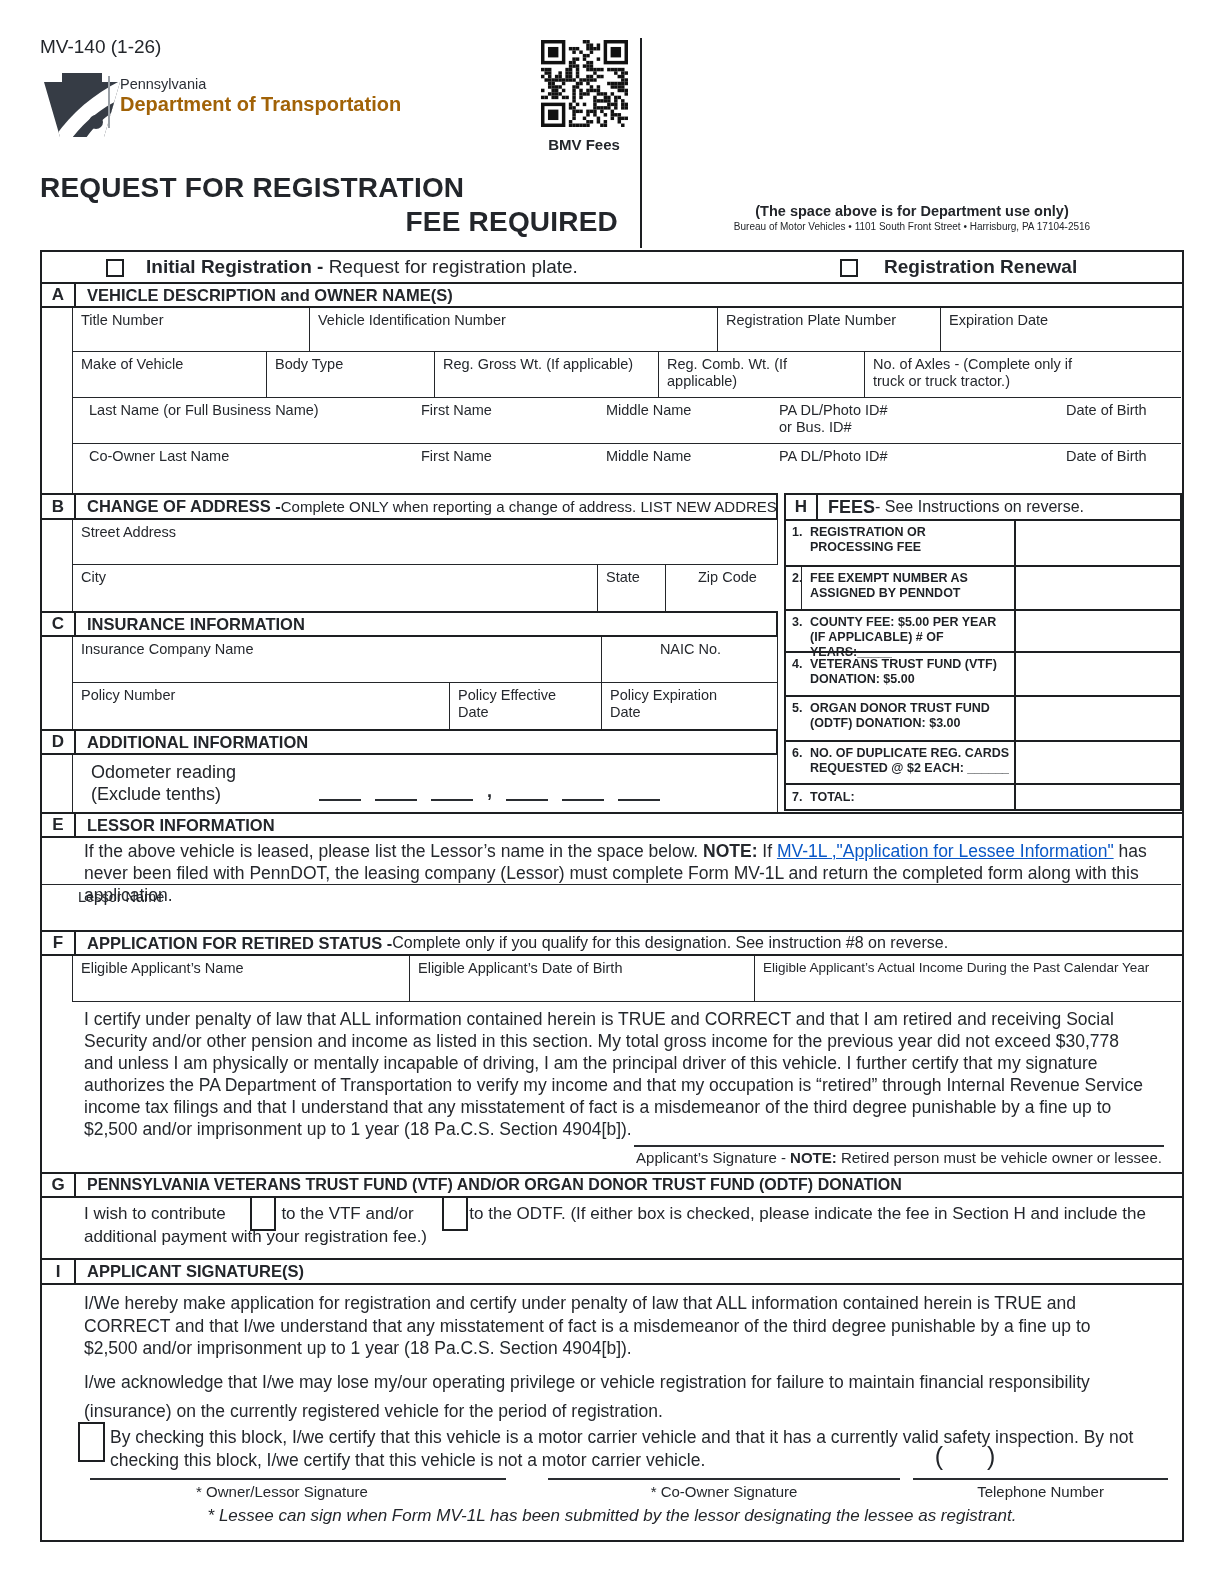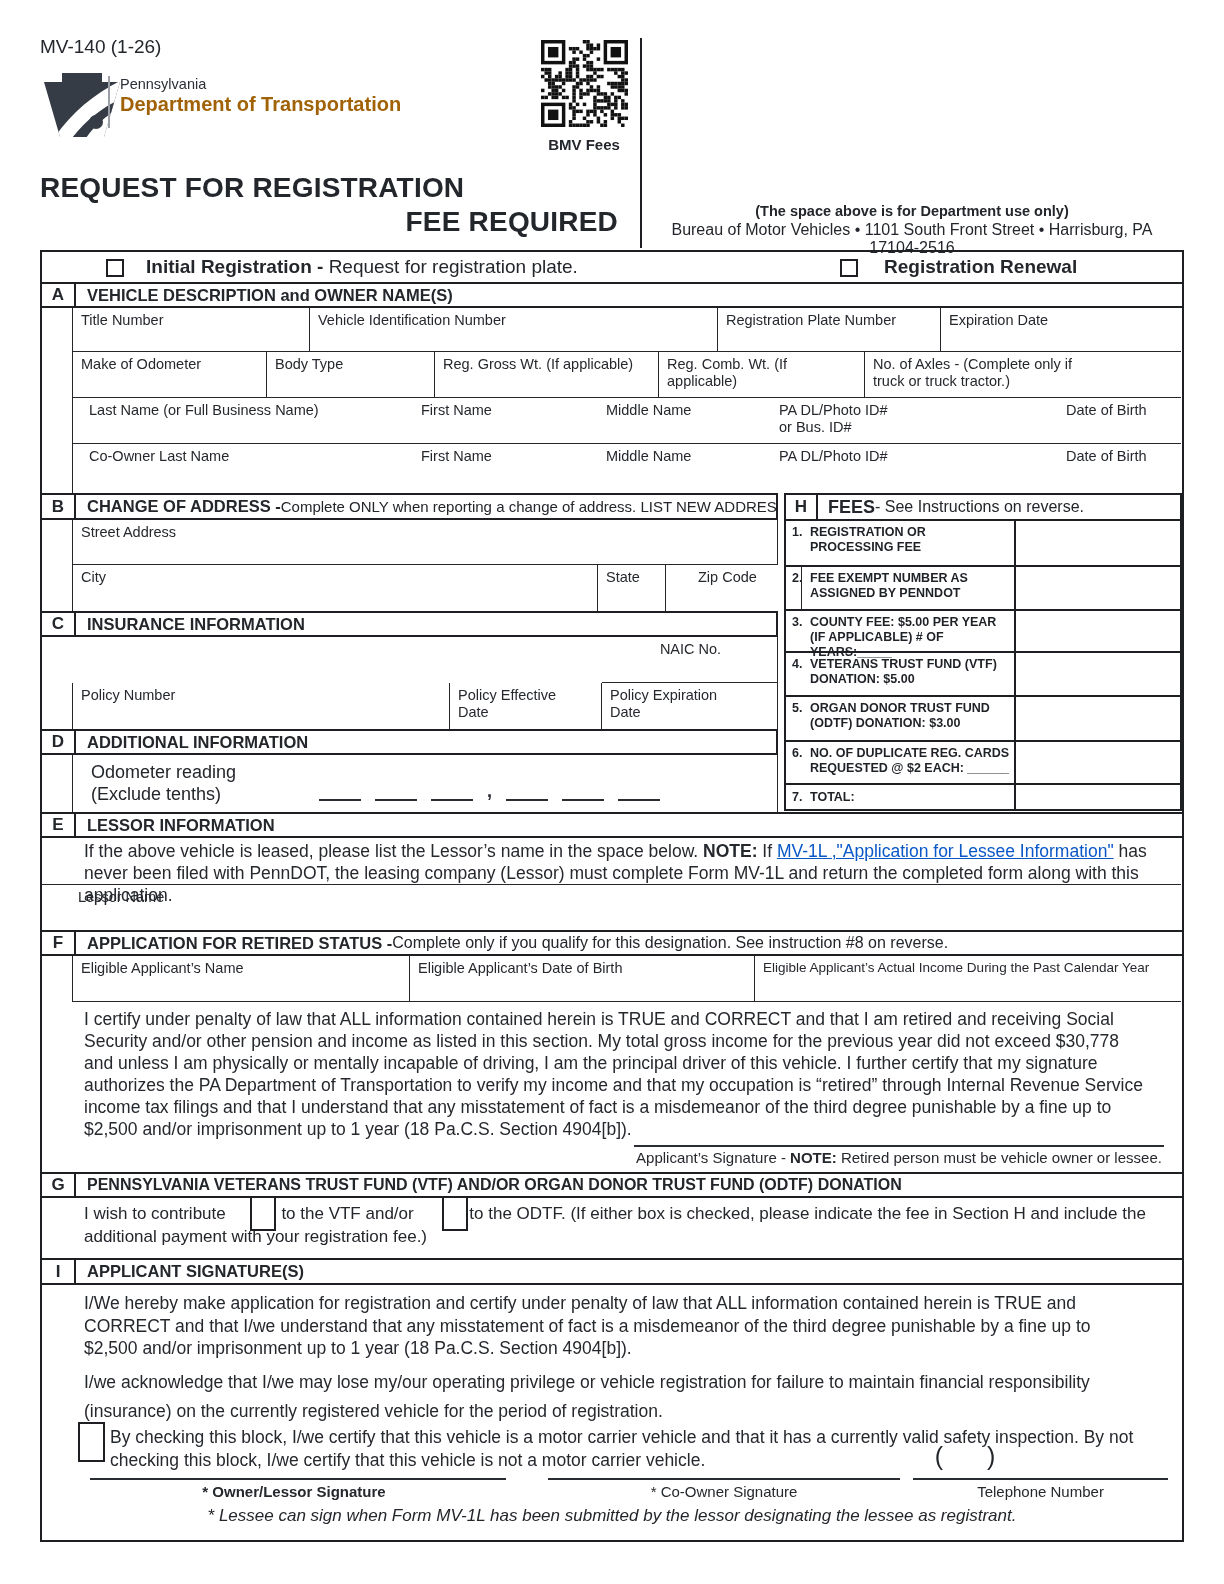--- a/index.html
+++ b/index.html
@@ -275,42 +275,42 @@
       <rect x="6.96" y="69.6" width="10.44" height="10.44" fill="#111"></rect>
     </svg></div>
 <div class="abs" style="left:528px;top:136px;width:112px;text-align:center;font-size:15px;font-weight:700;">BMV Fees</div>
 
 <div class="abs" style="left:640px;top:38px;height:210px;border-left:2.5px solid #1d1f22;"></div>
 
 <div class="abs" style="left:40px;top:172px;font-size:28px;font-weight:700;letter-spacing:.2px;">REQUEST FOR REGISTRATION</div>
 <div class="abs" style="left:40px;top:206px;width:578px;text-align:right;font-size:28px;font-weight:700;letter-spacing:.2px;">FEE REQUIRED</div>
 
 <div class="abs" style="left:650px;top:203px;width:524px;text-align:center;font-size:14.5px;font-weight:700;">(The space above is for Department use only)</div>
-<div class="abs" style="left:650px;top:221px;width:524px;text-align:center;font-size:16px;">Bureau of Motor Vehicles • 1101 South Front Street • Harrisburg, PA 17104-2516</div>
+<div class="abs" style="left:650px;top:221px;width:524px;text-align:center;font-size:10px;">Bureau of Motor Vehicles • 1101 South Front Street • Harrisburg, PA 17104-2516</div>
 
 <div id="form">
 
   <div class="cb" style="left:64px;top:7px;width:18px;height:18px;"></div>
   <div class="abs" style="left:104px;top:4px;font-size:19px;"><b>Initial Registration - </b><span>Request for registration plate.</span></div>
   <div class="cb" style="left:798px;top:7px;width:18px;height:18px;"></div>
   <div class="abs" style="left:842px;top:4px;font-size:19px;font-weight:700;">Registration Renewal</div>
 
   <div class="abs shead" style="left:0;right:0;top:30px;height:26px;">
     <div class="letter">A</div>
     <div class="stitle">
         <span>VEHICLE DESCRIPTION and OWNER NAME(S)</span>
       </div>
   </div>
 
   <div class="abs bl br bb lbl" style="left:30px;top:56px;width:238px;height:44px;"><span>Title Number</span></div>
   <div class="abs br bb lbl" style="left:268px;top:56px;width:408px;height:44px;"><span>Vehicle Identification Number</span></div>
   <div class="abs bb lbl" style="left:899px;top:56px;width:240px;height:44px;"><span>Expiration Date</span></div>
   <div class="abs br bb lbl" style="left:676px;top:56px;width:223px;height:44px;"><span>Registration Plate Number</span></div>
 
-  <div class="abs bl br bb lbl" style="left:30px;top:100px;width:195px;height:46px;"><span>Make of Odometer</span></div>
+  <div class="abs bl br bb lbl" style="left:30px;top:100px;width:195px;height:46px;"><span>Make of Vehicle</span></div>
   <div class="abs br bb lbl" style="left:225px;top:100px;width:168px;height:46px;"><span>Body Type</span></div>
   <div class="abs br bb lbl" style="left:393px;top:100px;width:224px;height:46px;"><span>Reg. Gross Wt. (If applicable)</span></div>
   <div class="abs br bb lbl" style="left:617px;top:100px;width:206px;height:46px;"><span>Reg. Comb. Wt. (If applicable)</span></div>
   <div class="abs bb lbl" style="left:823px;top:100px;width:316px;height:46px;"><span style="display:inline-block;width:225px;">No. of Axles - (Complete only if truck or truck tractor.)</span></div>
 
   <div class="abs bl bb" style="left:30px;top:146px;width:1109px;height:46px;">
     <div class="abs lbl" style="left:8px;top:0;">Last Name (or Full Business Name)</div>
     <div class="abs lbl" style="left:340px;top:0;">First Name</div>
     <div class="abs lbl" style="left:525px;top:0;">Middle Name</div>
     <div class="abs lbl" style="left:698px;top:0;">
@@ -339,20 +339,21 @@
   <div class="abs bl br lbl" style="left:30px;top:313px;width:526px;height:46px;"><span>City</span></div>
   <div class="abs br lbl" style="left:556px;top:313px;width:68px;height:46px;"><span>State</span></div>
   <div class="abs br lbl" style="left:648px;top:313px;width:112px;height:46px;"><span>Zip Code</span></div>
 
   <div class="abs shead" style="left:0;top:359px;width:736px;height:26px;border-right:2.5px solid #1d1f22;">
     <div class="letter">C</div>
     <div class="stitle">
         <span>INSURANCE INFORMATION</span>
       </div>
   </div>
+  <div class="abs bl br bb lbl" style="left:30px;top:385px;width:530px;height:46px;"><span>Insurance Company Name</span></div>
   <div class="abs br bb lbl" style="left:560px;top:385px;width:176px;height:46px;text-align:center;"><span>NAIC No.</span></div>
   <div class="abs bl br lbl" style="left:30px;top:431px;width:378px;height:46px;"><span>Policy Number</span></div>
   <div class="abs br lbl" style="left:408px;top:431px;width:152px;height:46px;"><span style="display:inline-block;width:110px;">Policy Effective Date</span></div>
   <div class="abs br lbl" style="left:560px;top:431px;width:176px;height:46px;"><span style="display:inline-block;width:120px;">Policy Expiration Date</span></div>
 
   <div class="abs shead" style="left:0;top:477px;width:736px;height:26px;border-right:2.5px solid #1d1f22;">
     <div class="letter">D</div>
     <div class="stitle">
         <span>ADDITIONAL INFORMATION</span>
       </div>
@@ -482,17 +483,17 @@
   <div class="abs para" style="left:68px;top:1174px;width:1044px;line-height:22.5px;">By checking this block, I/we certify that this vehicle is a motor carrier vehicle and that it has a currently valid safety inspection. By not checking this block, I/we certify that this vehicle is not a motor carrier vehicle.</div>
 
   <div class="abs" style="left:866px;top:1190px;width:114px;display:flex;justify-content:center;gap:44px;font-size:25px;">
       <span>(</span>
       <span>)</span>
     </div>
 
   <div class="abs sigline" style="left:48px;top:1226px;width:416px;"></div>
   <div class="abs sigline" style="left:506px;top:1226px;width:352px;"></div>
   <div class="abs sigline" style="left:871px;top:1226px;width:255px;"></div>
-  <div class="abs cap" style="left:44px;top:1231px;width:416px;font-weight:bold;">* Owner/Lessor Signature</div>
+  <div class="abs cap" style="left:32px;top:1231px;width:416px;">* Owner/Lessor Signature</div>
   <div class="abs cap" style="left:506px;top:1231px;width:352px;">* Co-Owner Signature</div>
   <div class="abs cap" style="left:871px;top:1231px;width:255px;">Telephone Number</div>
   <div class="abs" style="left:0;right:0;top:1254px;text-align:center;font-size:17px;font-style:italic;">* Lessee can sign when Form MV-1L has been submitted by the lessor designating the lessee as registrant.</div>
 </div>
 
 </body></html>

